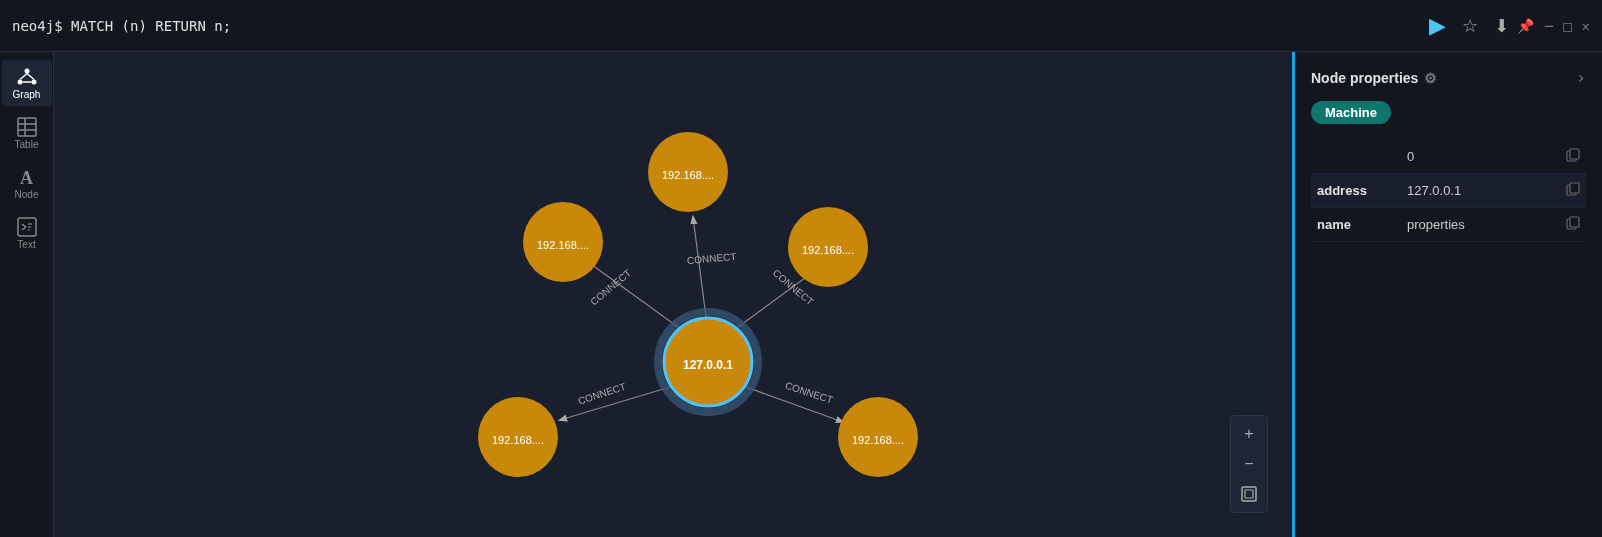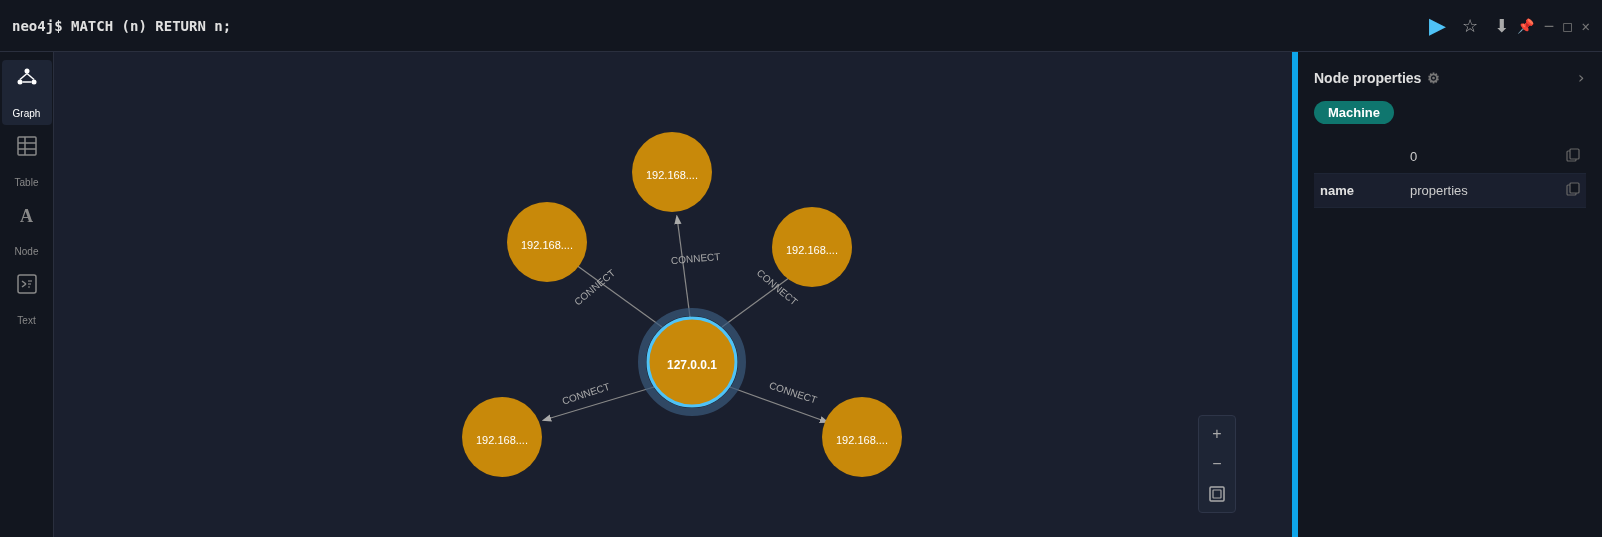--- a/index.html
+++ b/index.html
@@ -25,21 +25,20 @@
       flex-shrink: 0;
     }
     .query-input {
       flex: 1;
       background: transparent;
       border: none;
       color: #e0e0e0;
       font-family: 'Consolas', monospace;
       font-size: 14px;
       outline: none;
-      font-weight: bold;
     }
     .top-bar-icons {
       display: flex;
       gap: 16px;
       align-items: center;
       margin-left: 12px;
     }
     .icon-btn {
       background: none;
       border: none;
@@ -88,21 +87,21 @@
       display: flex;
       flex-direction: column;
       align-items: center;
       justify-content: center;
       width: 50px;
       padding: 6px 4px;
       border-radius: 4px;
       cursor: pointer;
       color: #888;
       font-size: 10px;
-      gap: 20px;
+      gap: 1px;
     }
     .sidebar-item.active {
       color: #fff;
       background: #1e2535;
     }
     .sidebar-label {
       font-size: 10px;
       font-family: sans-serif;
     }
 
@@ -145,25 +144,24 @@
       height: 24px;
       display: flex;
       align-items: center;
       justify-content: center;
     }
 
     
     .right-panel {
       width: 310px;
       background: #12161f;
-      border-left: 6px solid #0ea5e9;
+      border-left: 3px solid #0ea5e9;
       padding: 16px;
       flex-shrink: 0;
       position: relative;
-      margin-left: 32px;
     }
     .panel-header {
       display: flex;
       align-items: center;
       justify-content: space-between;
       margin-bottom: 14px;
     }
     .panel-title {
       font-family: sans-serif;
       font-size: 14px;
@@ -365,20 +363,30 @@
     <td class="prop-key"><id></id></td>
     <td class="prop-val">0</td>
     <td class="prop-icon" style="cursor:pointer;">
       <svg width="14" height="14" viewBox="0 0 14 14" fill="none">
         <rect x="1" y="3" width="9" height="10" rx="1" stroke="#666" stroke-width="1.2"></rect>
         <rect x="4" y="1" width="9" height="10" rx="1" stroke="#666" stroke-width="1.2" fill="#12161f"></rect>
       </svg>
     </td>
   </tr>
           <tr>
+    <td class="prop-key">address</td>
+    <td class="prop-val">127.0.0.1</td>
+    <td class="prop-icon" style="cursor:pointer;">
+      <svg width="14" height="14" viewBox="0 0 14 14" fill="none">
+        <rect x="1" y="3" width="9" height="10" rx="1" stroke="#666" stroke-width="1.2"></rect>
+        <rect x="4" y="1" width="9" height="10" rx="1" stroke="#666" stroke-width="1.2" fill="#12161f"></rect>
+      </svg>
+    </td>
+  </tr>
+          <tr>
     <td class="prop-key">name</td>
     <td class="prop-val">properties</td>
     <td class="prop-icon" style="cursor:pointer;">
       <svg width="14" height="14" viewBox="0 0 14 14" fill="none">
         <rect x="1" y="3" width="9" height="10" rx="1" stroke="#666" stroke-width="1.2"></rect>
         <rect x="4" y="1" width="9" height="10" rx="1" stroke="#666" stroke-width="1.2" fill="#12161f"></rect>
       </svg>
     </td>
   </tr>
         </tbody>

